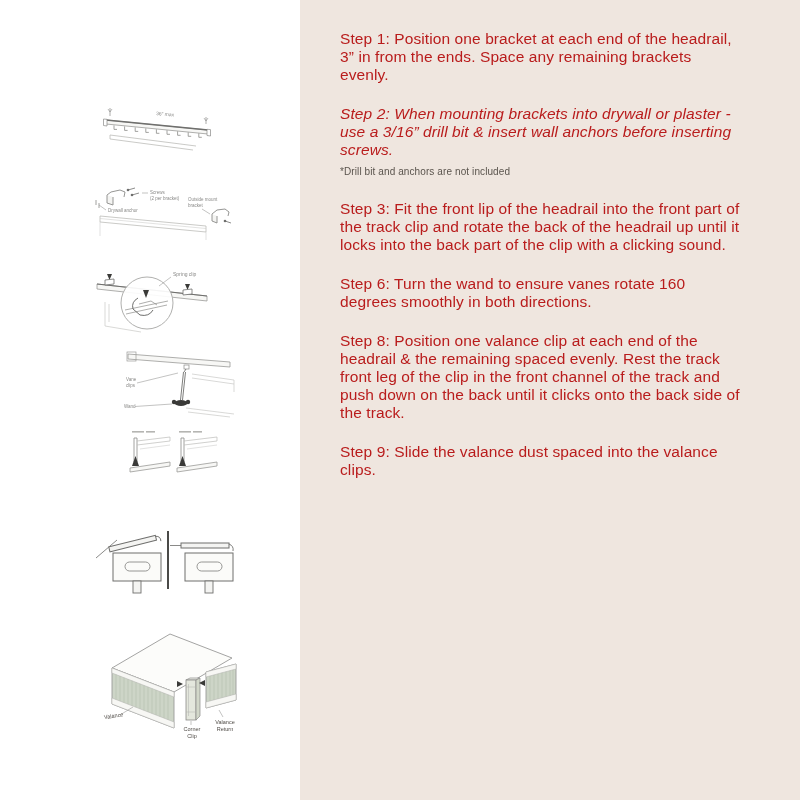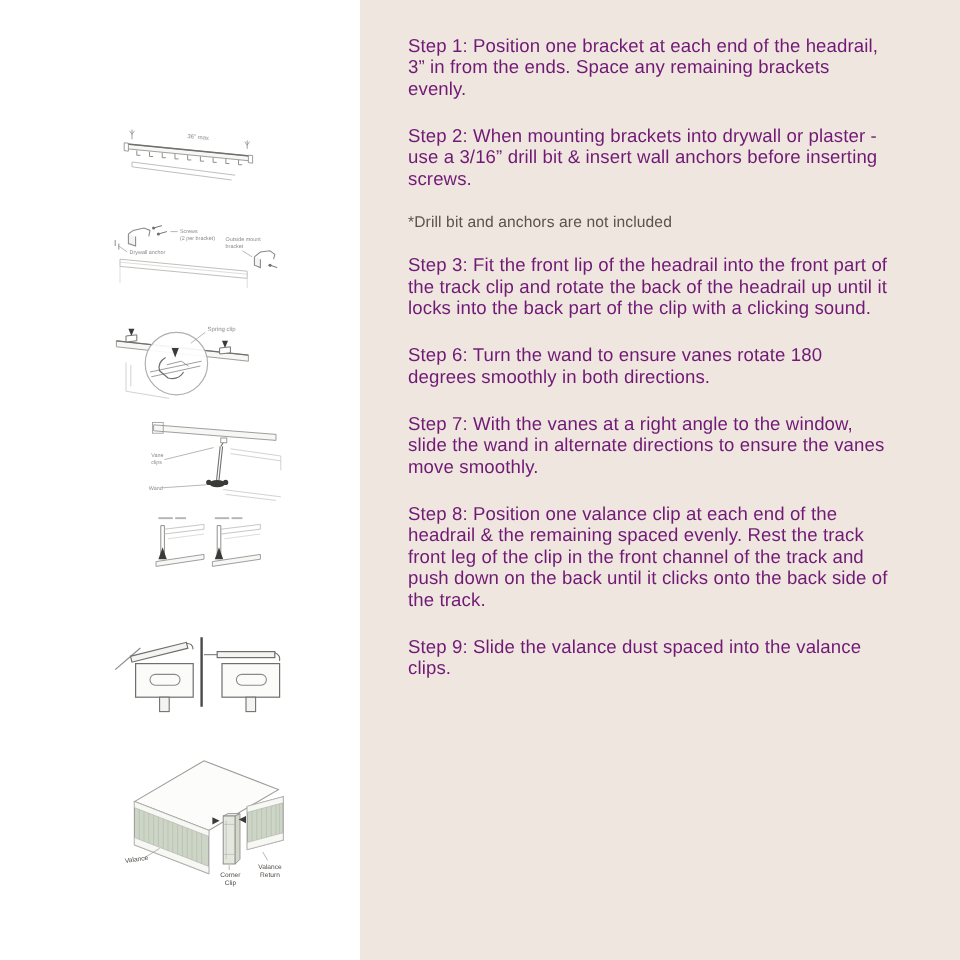--- a/index.html
+++ b/index.html
@@ -13,27 +13,27 @@
 
   
   .right-panel {
     position:absolute; left:300px; top:0; width:500px; height:800px;
     background:#EFE6DF; box-sizing:border-box;
     padding:30px 30px 0 40px;
   }
   .step {
     width:402px;
     font-size:15.5px; line-height:18px;
-    color:#701a75; letter-spacing:0.1px;
+    color:#b91c1c; letter-spacing:0.1px;
     margin:0 0 21px 0;
   }
-  .step.tight { margin-bottom:18px; }
+  .step.tight { margin-bottom:5px;font-style:italic; }
   .note {
     width:402px;
-    font-size:13px; line-height:16px;
+    font-size:10px; line-height:16px;
     color:#5A544D; letter-spacing:0.1px;
     margin:0 0 20px 0;
   }
 
   
   .left-panel { position:absolute; left:0; top:0; width:300px; height:800px; background:#ffffff; }
   .fig { position:absolute; }
   .fig text { font-family:"Liberation Sans", sans-serif; }
 </style>
 </head>
@@ -226,19 +226,18 @@
       <text x="125" y="104" font-size="5.5" fill="#4f4b46" text-anchor="middle">Valance</text>
       <text x="125" y="110.5" font-size="5.5" fill="#4f4b46" text-anchor="middle">Return</text>
     </svg>
   </div>
 
   <div class="right-panel">
     <p class="step">Step 1: Position one bracket at each end of the headrail, 3” in from the ends. Space any remaining brackets evenly.</p>
     <p class="step tight">Step 2: When mounting brackets into drywall or plaster - use a 3/16” drill bit &amp; insert wall anchors before inserting screws.</p>
     <p class="note">*Drill bit and anchors are not included</p>
     <p class="step">Step 3: Fit the front lip of the headrail into the front part of the track clip and rotate the back of the headrail up until it locks into the back part of the clip with a clicking sound.</p>
-    <p class="step">Step 6: Turn the wand to ensure vanes rotate 180 degrees smoothly in both directions.</p>
-    <p class="step">Step 7: With the vanes at a right angle to the window, slide the wand in alternate directions to ensure the vanes move smoothly.</p>
+    <p class="step">Step 6: Turn the wand to ensure vanes rotate 160 degrees smoothly in both directions.</p>
     <p class="step">Step 8: Position one valance clip at each end of the headrail &amp; the remaining spaced evenly. Rest the track front leg of the clip in the front channel of the track and push down on the back until it clicks onto the back side of the track.</p>
     <p class="step">Step 9: Slide the valance dust spaced into the valance clips.</p>
   </div>
 
 </div>
 
 </body></html>

